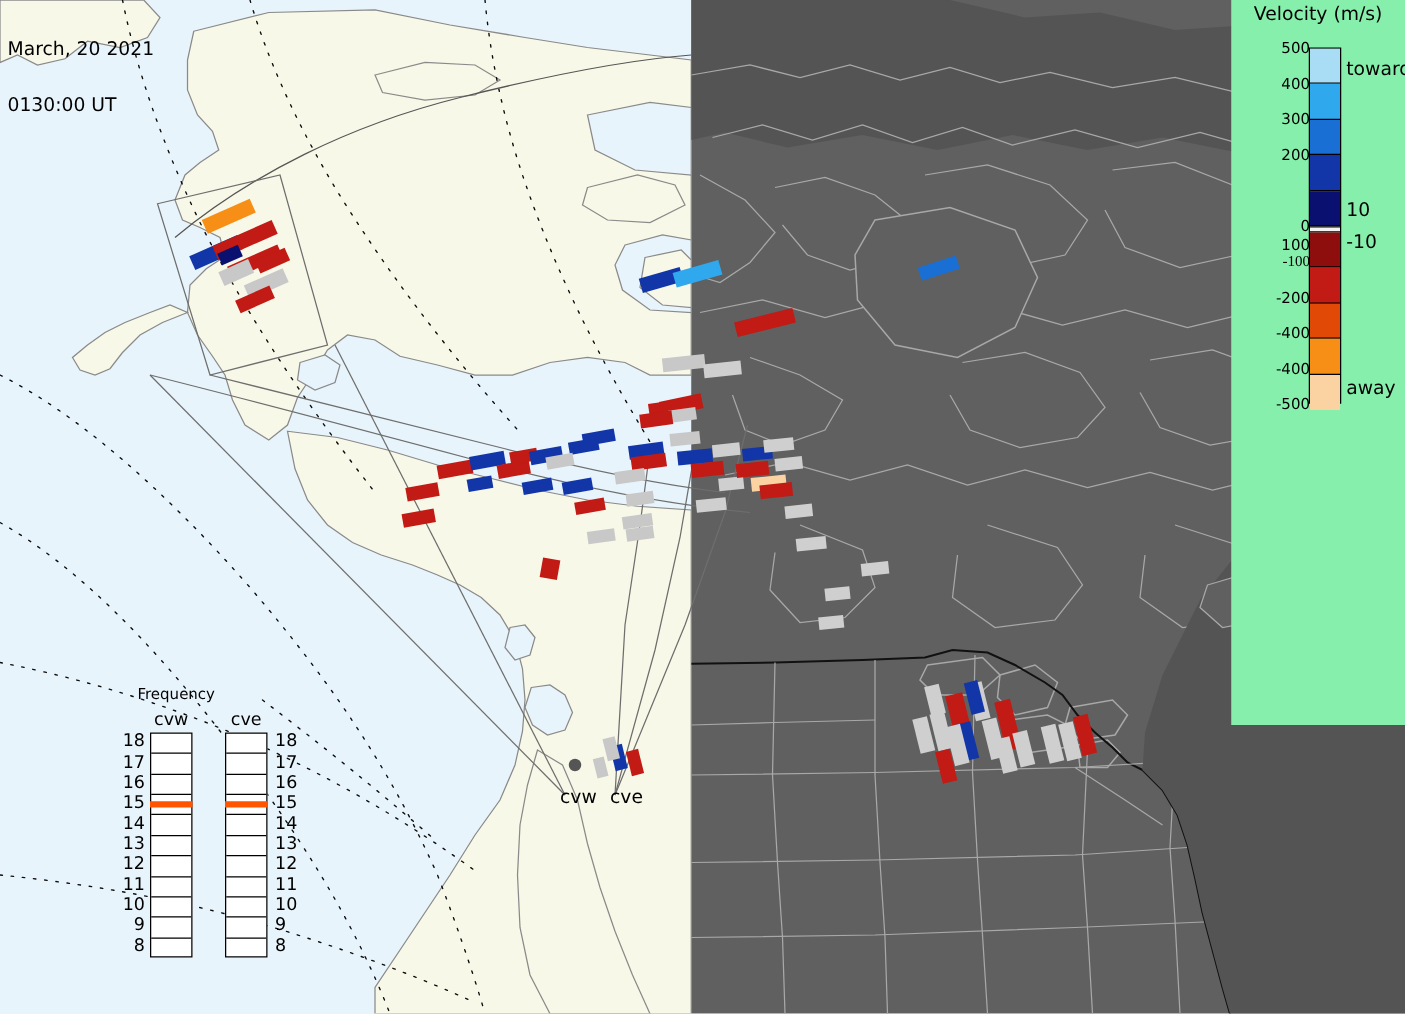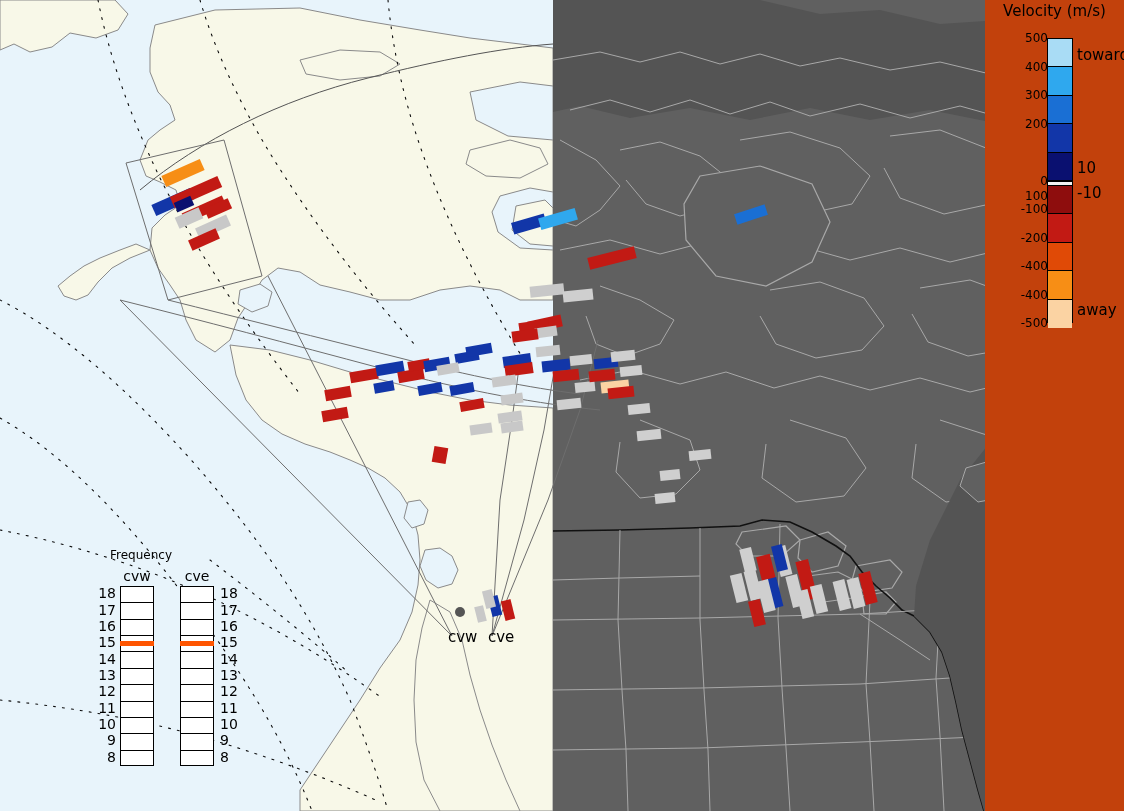--- a/index.html
+++ b/index.html
@@ -5,22 +5,22 @@
 <style>
   html,body{margin:0;padding:0;background:#fff;}
   body{font-family:"DejaVu Sans","Liberation Sans",sans-serif;}
   #stage{position:relative;width:1124px;height:811px;overflow:hidden;background:#e8f4fb;}
   #mapsvg{position:absolute;left:0;top:0;width:1124px;height:811px;}
   
   #title-block{position:absolute;left:6px;top:2px;z-index:40;line-height:15px;
     font-size:15px;color:#000;white-space:pre;letter-spacing:0px;}
   #title-block div{font-family:"DejaVu Sans","Liberation Sans",sans-serif;}
   
-  #cbar-panel{position:absolute;left:985px;top:0;width:139px;height:811px;
-    background:#c2410c;z-index:30;}
+  #cbar-panel{position:absolute;left:985px;top:0;width:139px;height:580px;
+    background:#86efac;z-index:30;}
   #cbar-title{position:absolute;left:0px;top:2px;width:139px;text-align:center;
     font-size:15px;color:#000;}
   #cbar-wrap{position:absolute;left:62px;top:38px;width:26px;height:285px;
     border:1px solid #000;box-sizing:border-box;}
   .cbar-cell{width:100%;height:28.4px;border-bottom:1px solid #000;box-sizing:border-box;}
   .cbar-cell:last-child{border-bottom:none;}
   .cbar-zero{height:5px !important;background:#f2f2f2;border-top:1px solid #000;
     border-bottom:1px solid #000;}
   .cbar-tick{position:absolute;right:76px;font-size:12px;color:#000;
     text-align:right;width:60px;line-height:14px;}
@@ -283,20 +283,24 @@
           <rect x="733" y="574" width="12" height="28" fill="#cfcfcf" transform="rotate(-14 739 588)"></rect>
           <rect x="742" y="548" width="12" height="24" fill="#cfcfcf" transform="rotate(-14 748 560)"></rect>
         </g>
 
       <line x1="553" y1="0" x2="553" y2="811" stroke="#606060" stroke-width="0"></line>
 
       <circle cx="460" cy="612" r="5" fill="#555"></circle>
     </g>
   </svg>
 
+  <div id="title-block">
+    <div>March, 20 2021</div>
+    <div>0130:00 UT</div>
+  </div>
 
   <div class="site-label" style="left:448px;top:628px;">cvw</div>
   <div class="site-label" style="left:488px;top:628px;">cve</div>
 
   <div id="freq-legend">
     <div id="freq-title">Frequency</div>
 
     <div class="freq-col" style="left:22px;">
       <div class="freq-head" style="left:0px;width:34px;">cvw</div>
       <div class="freq-box" id="freq-box-cvw">
@@ -375,21 +379,21 @@
         <div class="cbar-cell" style="background: rgb(247, 142, 21);"></div>
         <div class="cbar-cell" style="background: rgb(251, 211, 163);"></div>
       </div>
     <div id="cbar-ticks">
         <div class="cbar-tick" style="top: 31px;">500</div>
         <div class="cbar-tick" style="top: 59.5px;">400</div>
         <div class="cbar-tick" style="top: 88px;">300</div>
         <div class="cbar-tick" style="top: 116.5px;">200</div>
         <div class="cbar-tick" style="top: 145px; margin-top: 44px;">100</div>
         <div class="cbar-tick" style="top: 173.5px;">0</div>
-        <div class="cbar-tick" style="top: 202px;">-100</div>
+        <div class="cbar-tick" style="top: 202px; font-family: Liberation Serif, serif;">-100</div>
         <div class="cbar-tick" style="top: 230.5px;">-200</div>
         <div class="cbar-tick" style="top: 259px;">-400</div>
         <div class="cbar-tick" style="top: 287.5px;">-400</div>
         <div class="cbar-tick" style="top: 316px;">-500</div>
       </div>
     <div class="cbar-side" style="top:48px;">toward</div>
     <div class="cbar-side" style="top:161px;">10</div>
     <div class="cbar-side" style="top:186px;">-10</div>
     <div class="cbar-side" style="top:303px;">away</div>
   </div>

